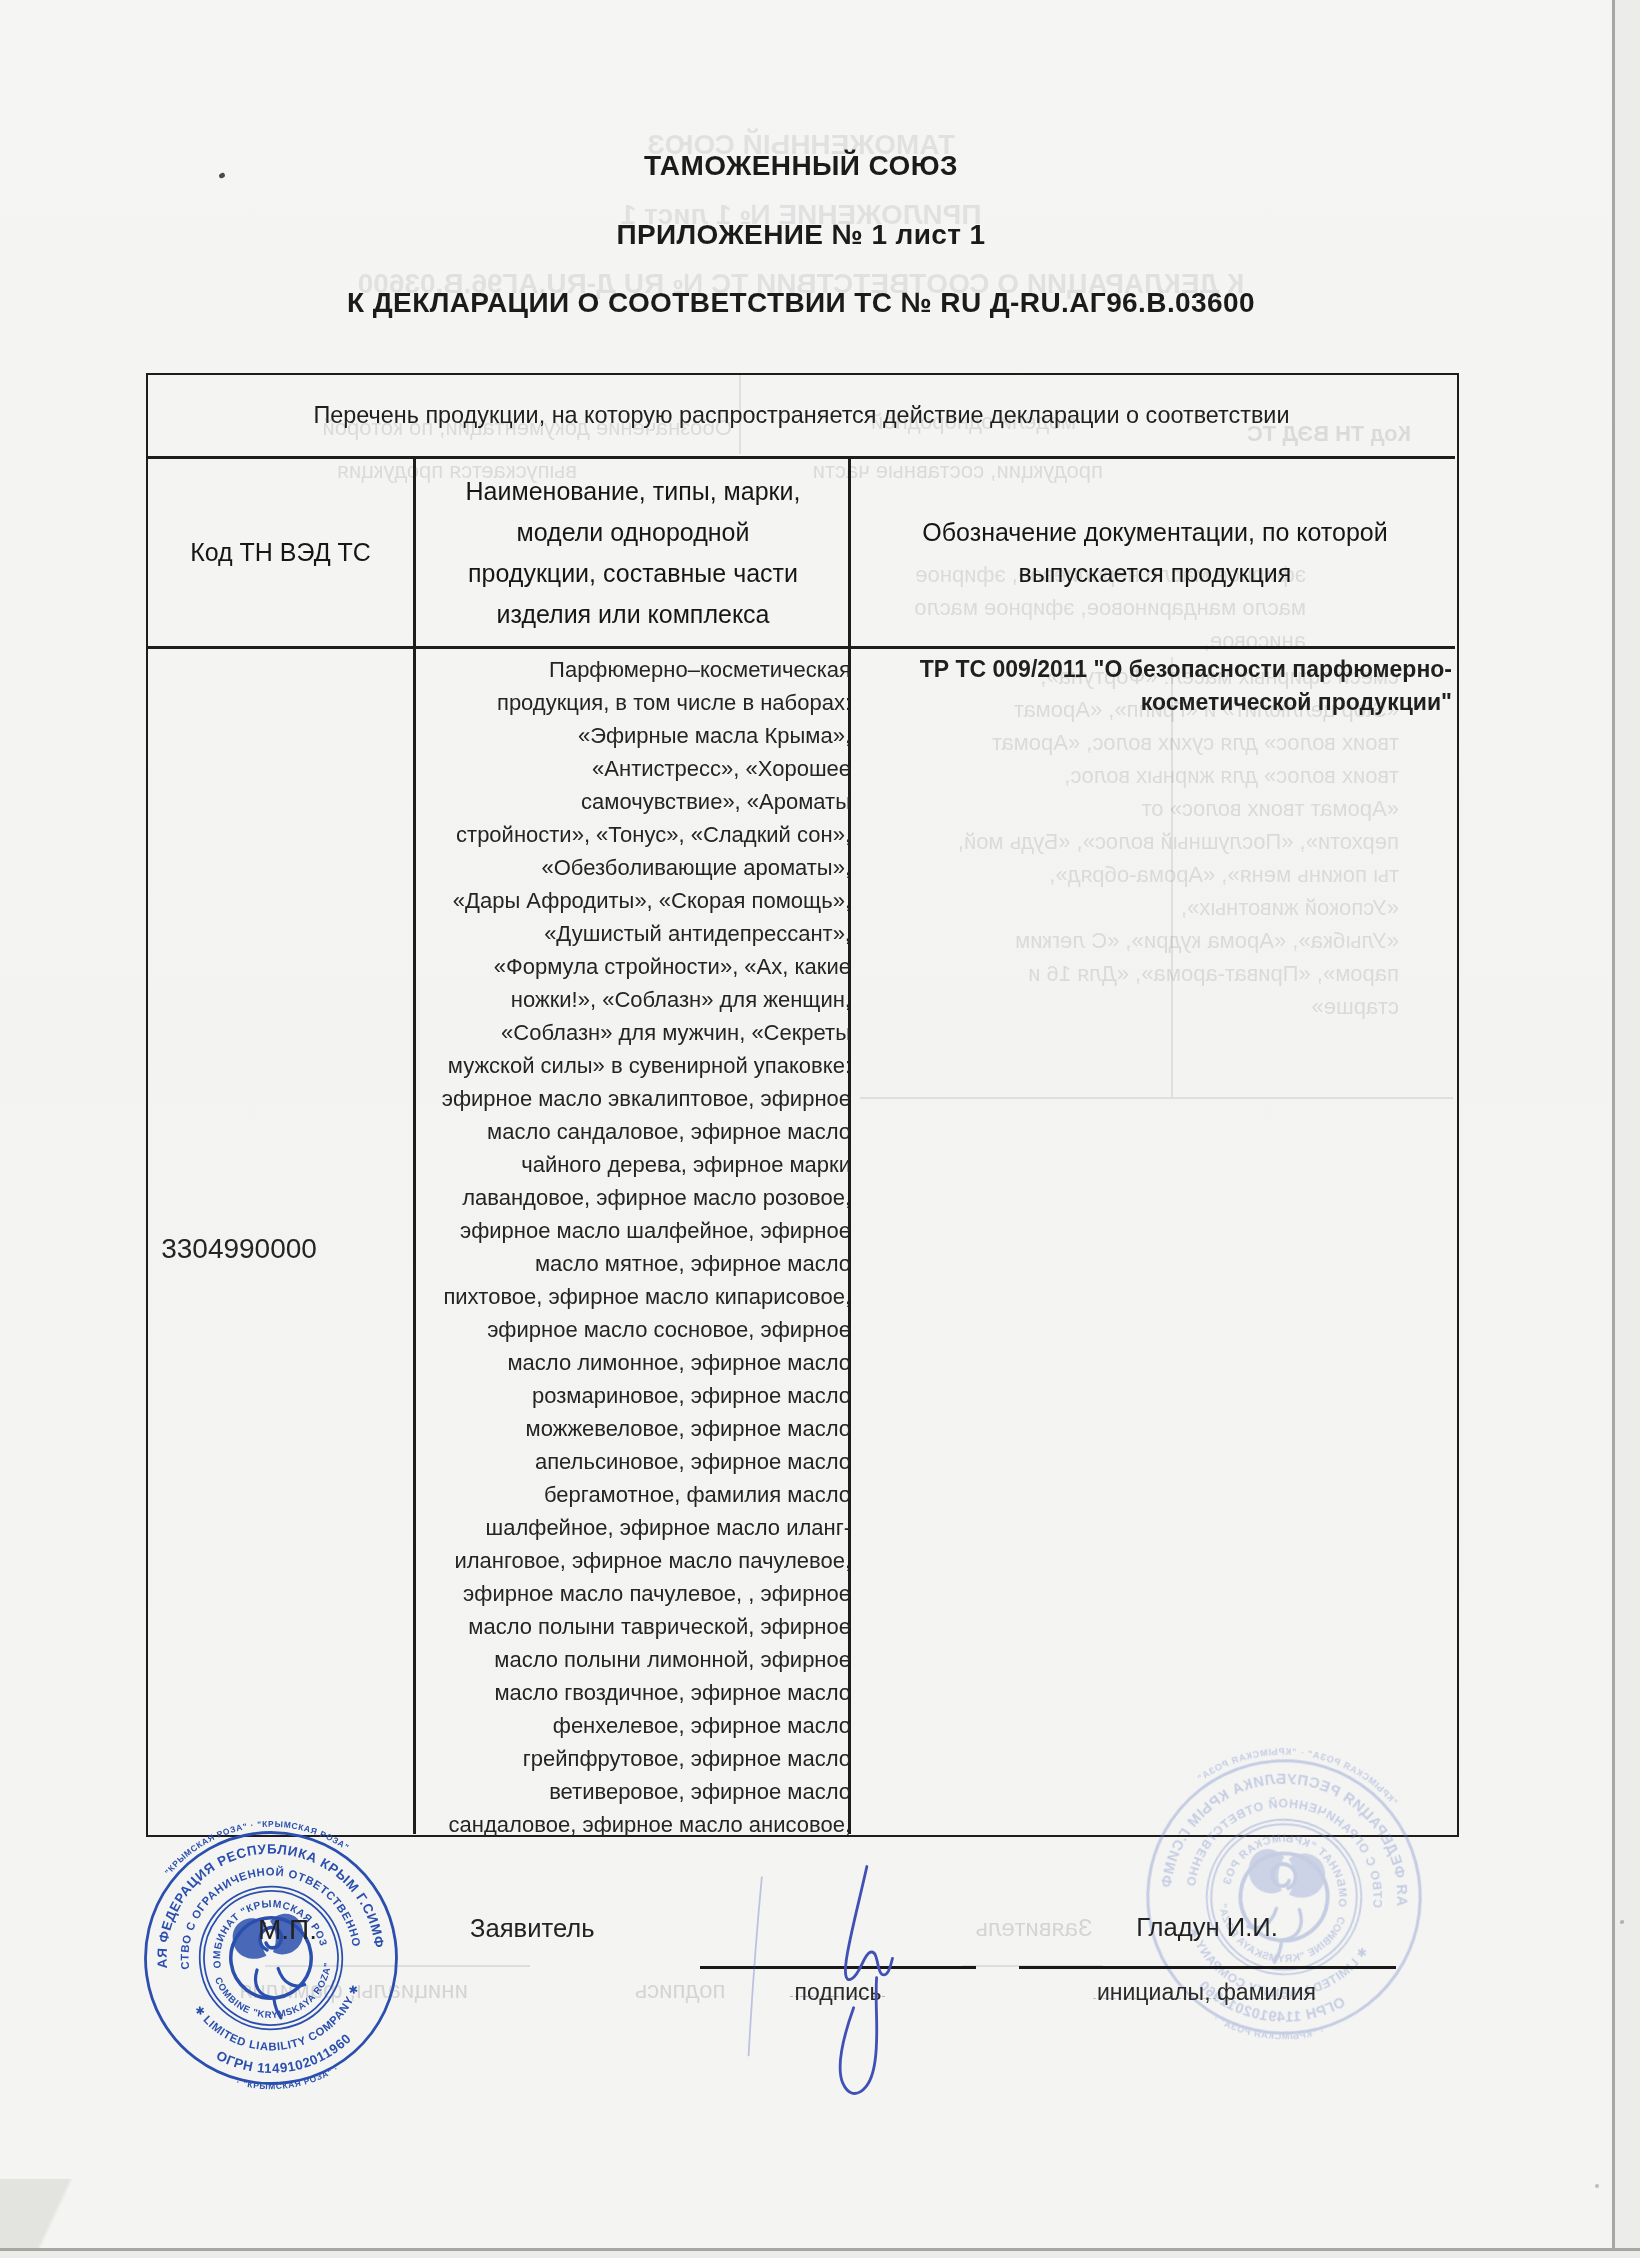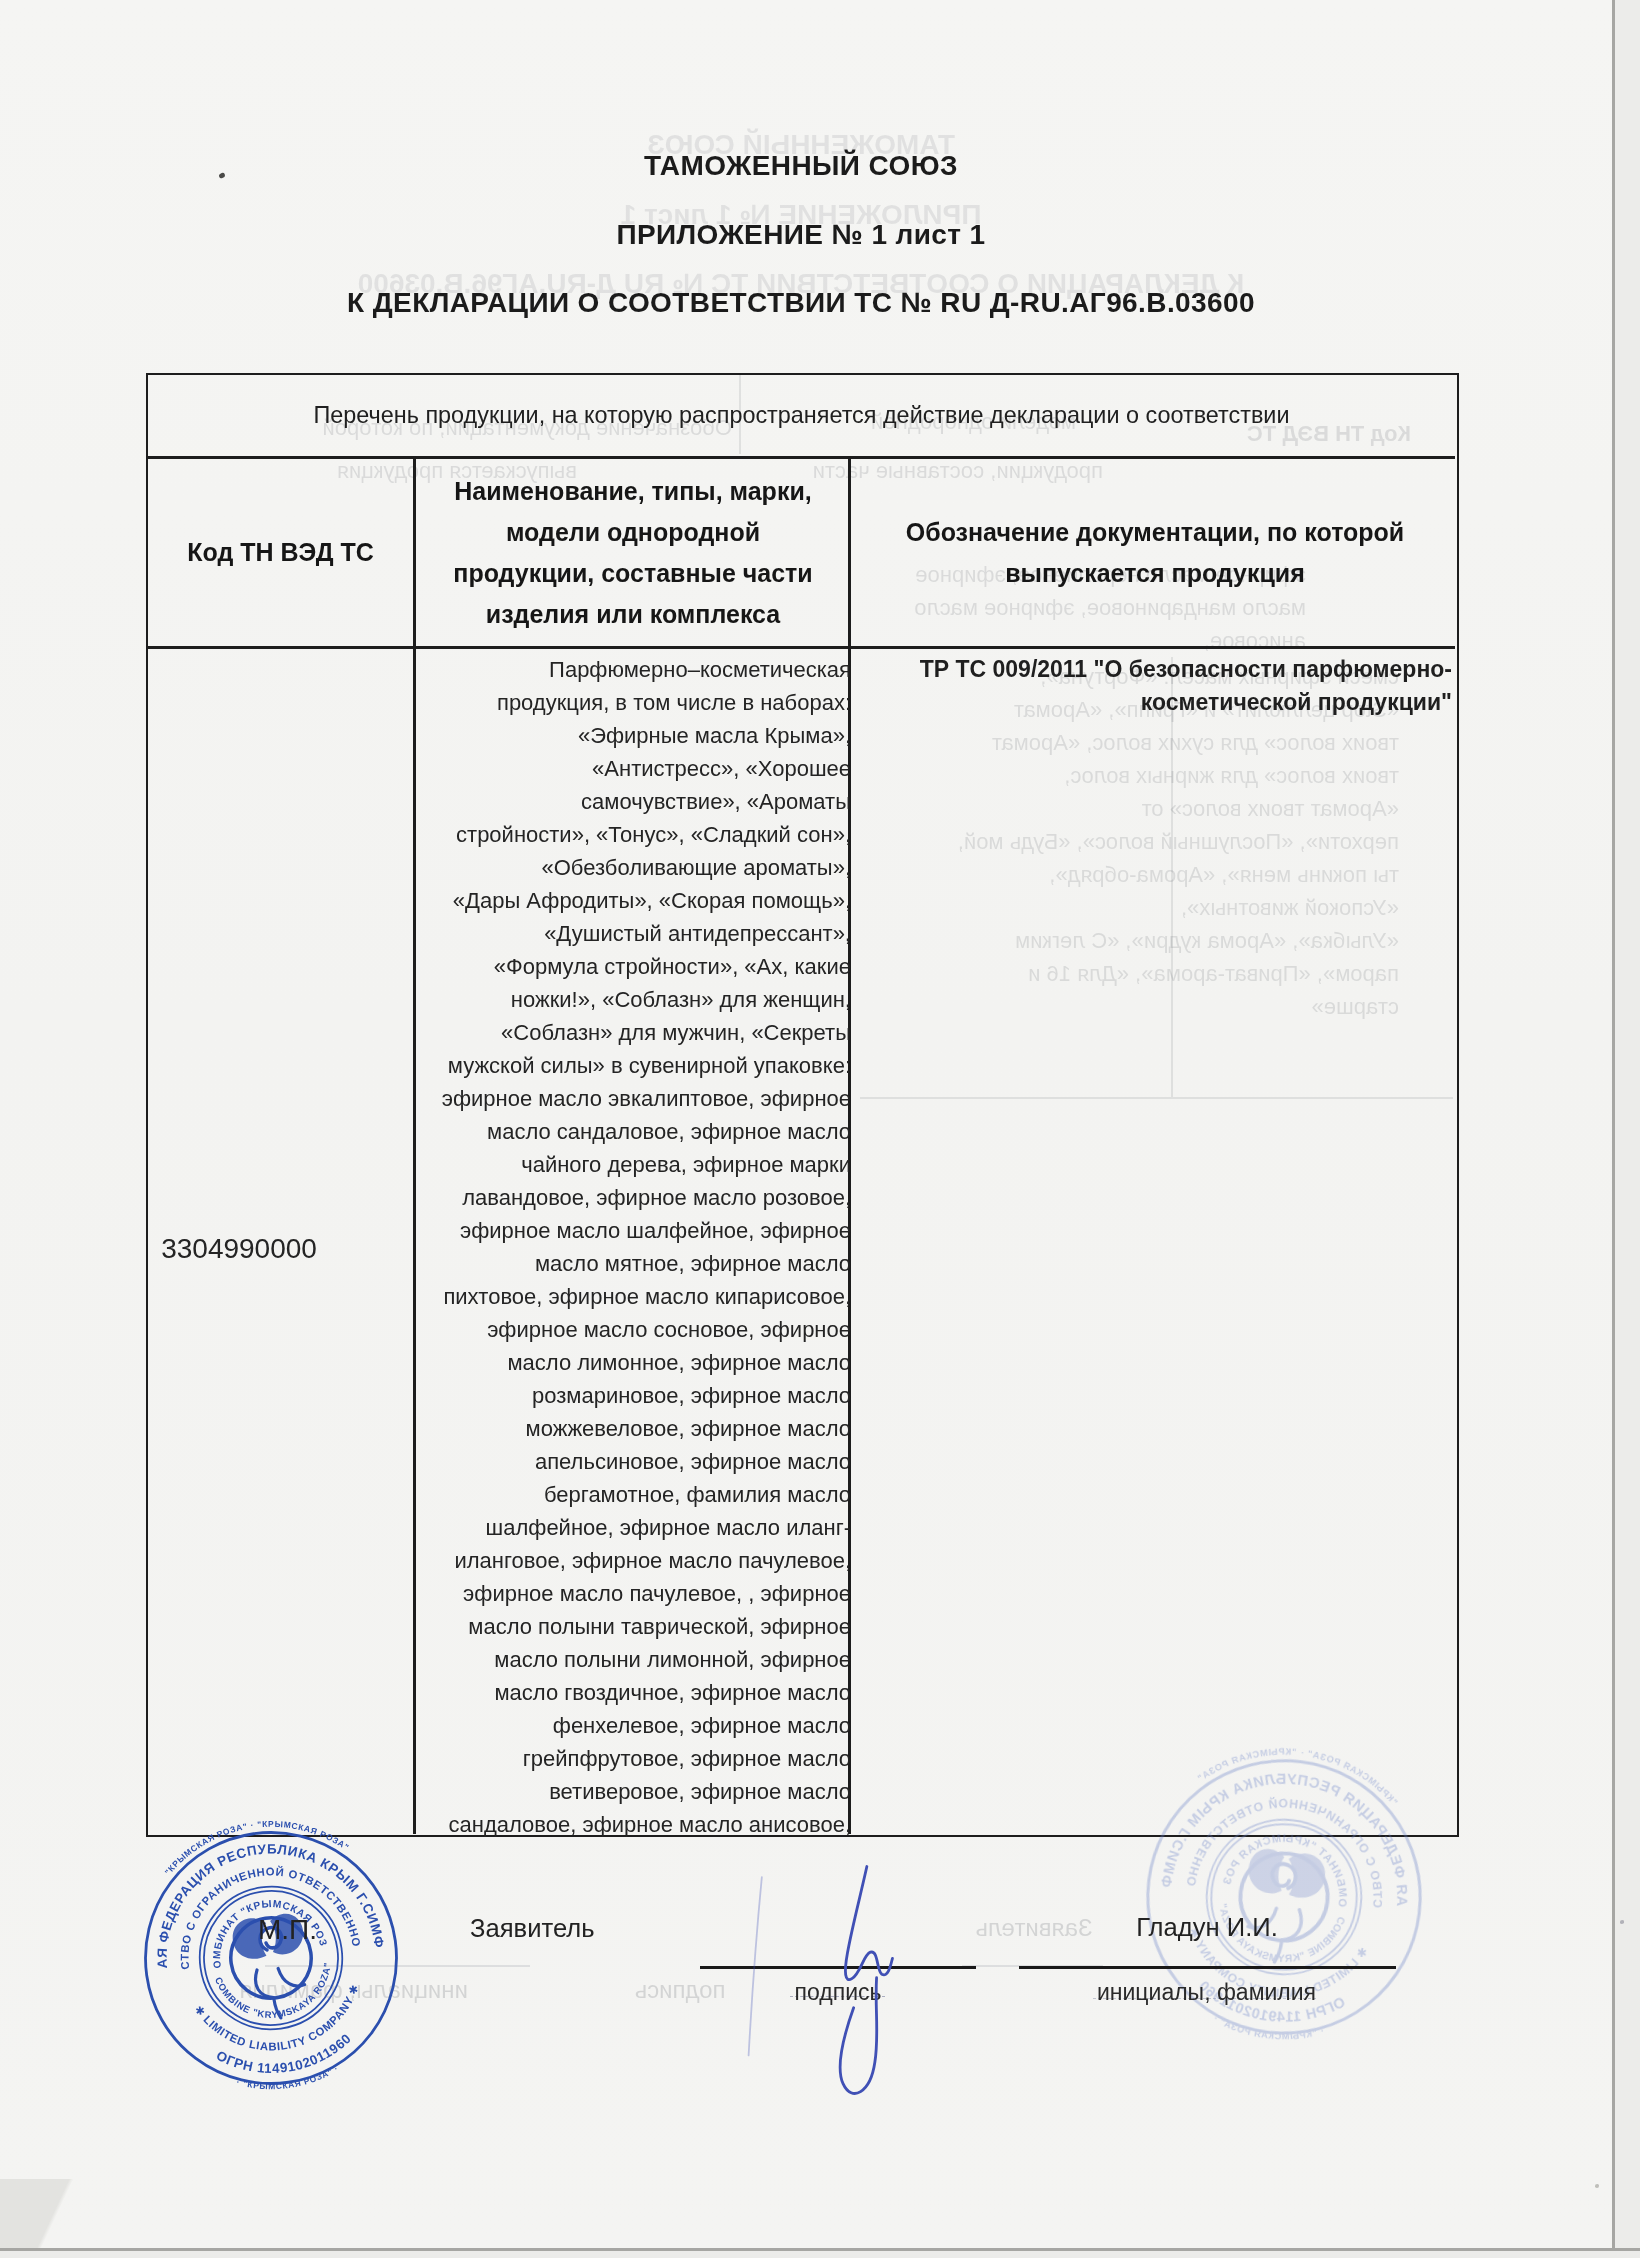--- a/index.html
+++ b/index.html
@@ -16,21 +16,21 @@
   .ghost{color:#565b63;opacity:.16;transform:scaleX(-1);white-space:nowrap;z-index:1;}
   .ghost-title{left:0;width:1602px;text-align:center;font-weight:bold;font-size:28px;opacity:.12;}
   
   #tbl{left:146px;top:373px;width:1313px;height:1464px;border:2.6px solid #1d1d1d;
        box-sizing:border-box;z-index:2;}
   .tline{background:#1d1d1d;position:absolute;}
   .cell{position:absolute;text-align:right;}
   .caption-cell{left:0;top:0;width:1307px;height:81px;display:flex;align-items:center;
                 justify-content:center;font-size:23.4px;color:#202020;}
   .hdr{display:flex;flex-direction:column;align-items:center;justify-content:center;
-       font-weight:bold;font-size:25px;text-align:center;color:#161616;}
+       font-weight:normal;font-size:25px;text-align:center;color:#161616;}
   .hdr > div{line-height:41px;}
   #hdr1{left:0;top:84px;width:265px;height:187px;}
   #hdr2{left:267px;top:84px;width:436px;height:187px;}
   #hdr3{left:706px;top:84px;width:602px;height:187px;}
   .body-lines > div{line-height:33px;white-space:nowrap;}
   #code-cell{left:13.2px;top:858px;font-size:28px;color:#242424;}
   #prod-lines{left:284px;top:278px;width:419px;font-size:22px;color:#242424;}
   #doc-lines{left:722px;top:278px;width:582px;font-size:23px;font-weight:600;color:#1f1f1f;}
   
   .ghost-line{font-size:22px;}

